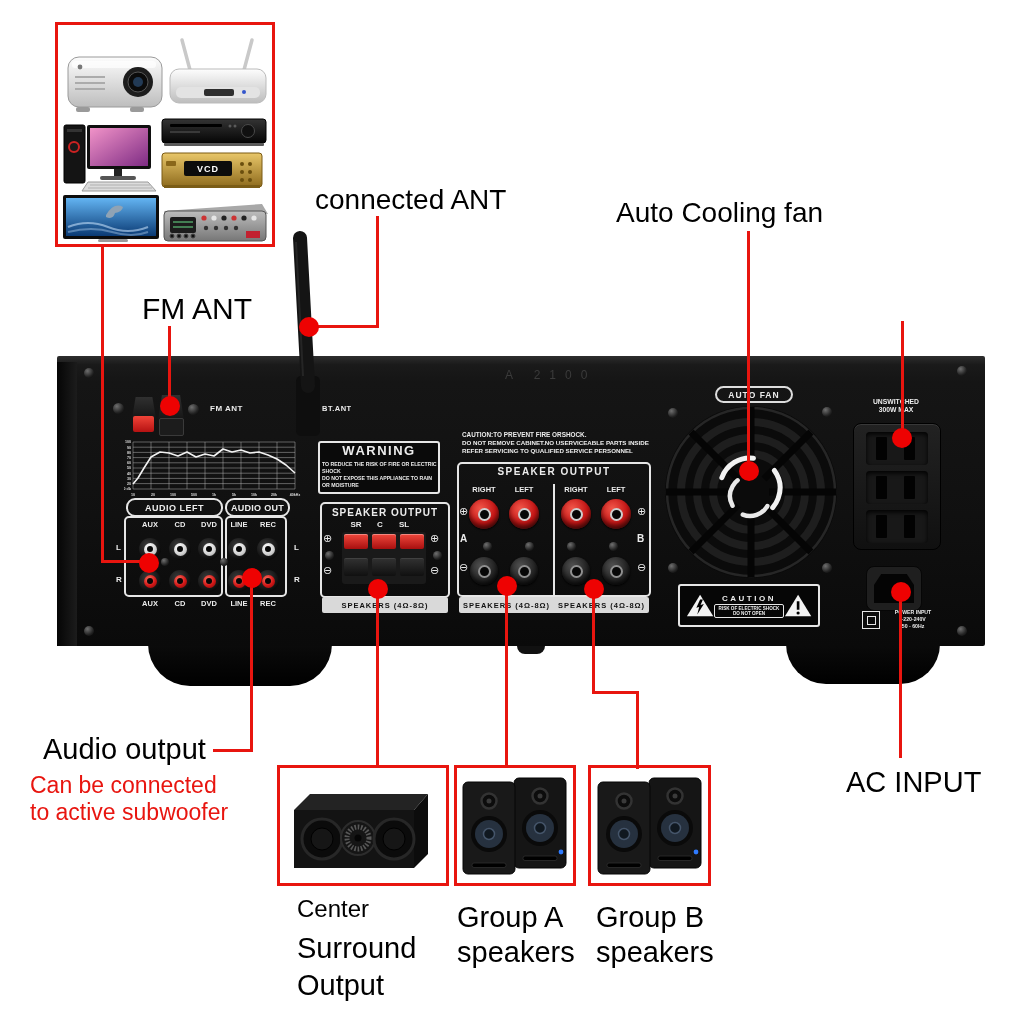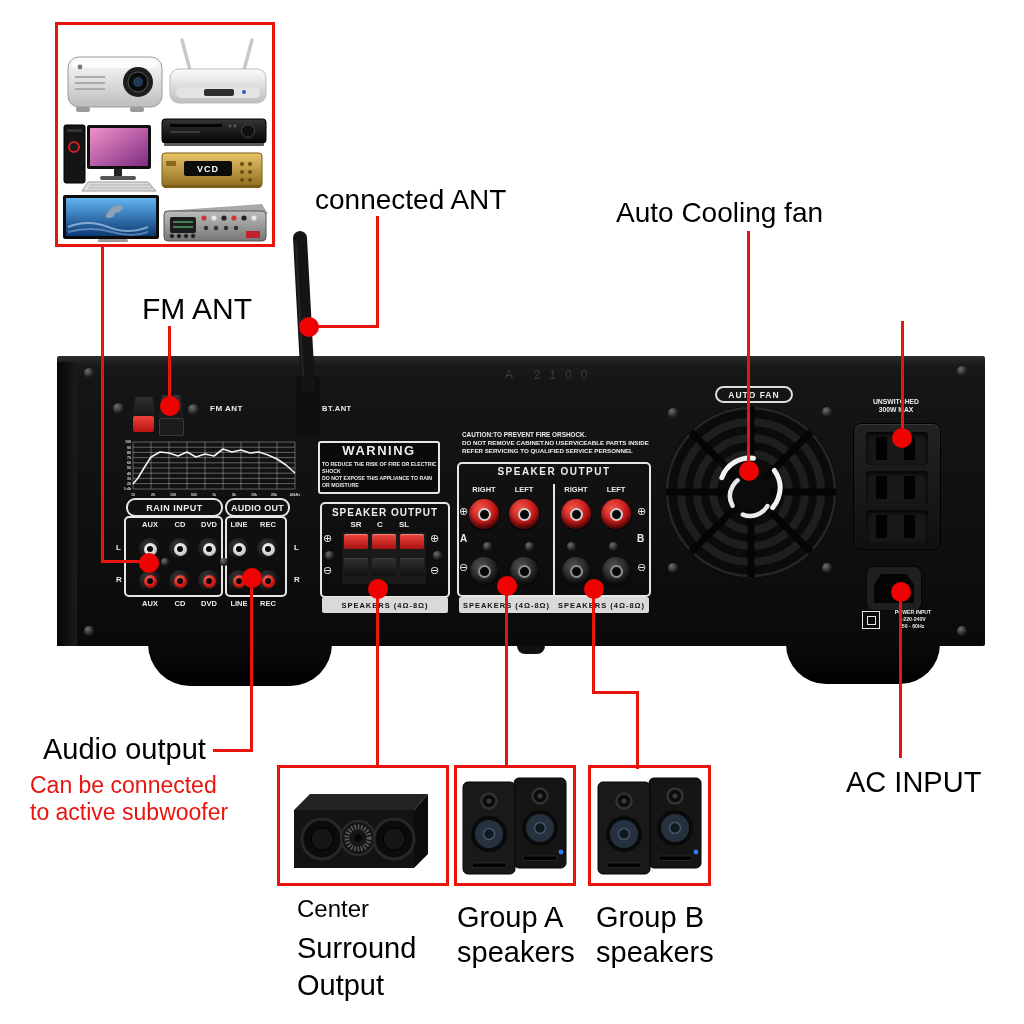--- a/index.html
+++ b/index.html
@@ -230,21 +230,21 @@
         <text x="70" y="64">500</text>
       <text x="90" y="64">1k</text>
         <text x="110" y="64">5k</text>
       <text x="130" y="64">10k</text>
         <text x="150" y="64">20k</text>
       <text x="171" y="64">40kHz</text>
     </g>
   </svg>
 
   <div class="wbox" style="left:126px;top:498px;width:97px;height:19px;border-radius:9px;display:flex;align-items:center;justify-content:center;">
-    <span class="wtext" style="position:static;font-size:9px;letter-spacing:0.5px;">RAIN INPUT</span>
+    <span class="wtext" style="position:static;font-size:9px;letter-spacing:0.5px;">AUDIO LEFT</span>
   </div>
   <div class="wbox" style="left:225px;top:498px;width:65px;height:19px;border-radius:9px;display:flex;align-items:center;justify-content:center;">
     <span class="wtext" style="position:static;font-size:9px;letter-spacing:0.3px;">AUDIO OUT</span>
   </div>
   <div class="wbox" style="left:124px;top:516px;width:99px;height:81px;"></div>
   <div class="wbox" style="left:225px;top:516px;width:62px;height:81px;"></div>
 
   <div class="wtext ctr" style="left:150px;top:520px;font-size:7.5px;">AUX</div>
   <div class="wtext ctr" style="left:180px;top:520px;font-size:7.5px;">CD</div>
   <div class="wtext ctr" style="left:209px;top:520px;font-size:7.5px;">DVD</div>
@@ -394,20 +394,38 @@
         <line x1="101" y1="75" x2="148" y2="28"></line>
     </g>
     <circle cx="87" cy="84" r="30" fill="none" stroke="#f2f2f2" stroke-width="5" stroke-linecap="round" stroke-dasharray="40 25 40 84" transform="rotate(-160 87 84)"></circle>
     <circle cx="87" cy="92" r="20" fill="none" stroke="#e8e8e8" stroke-width="4.5" stroke-linecap="round" stroke-dasharray="28 14 28 55.7" transform="rotate(30 87 92)"></circle>
   </svg>
   <div class="screw" style="left:668px;top:408px;width:10px;height:10px;"></div>
   <div class="screw" style="left:822px;top:407px;width:10px;height:10px;"></div>
   <div class="screw" style="left:668px;top:563px;width:10px;height:10px;"></div>
   <div class="screw" style="left:822px;top:563px;width:10px;height:10px;"></div>
 
+  <div class="wbox" style="left:678px;top:584px;width:142px;height:43px;border-radius:3px;background:#060606;display:flex;align-items:center;justify-content:space-between;padding:0 6px;z-index:8;">
+    <svg width="30" height="27" viewBox="0 0 30 27">
+      <polygon points="15,2 29,25 1,25" fill="#f2f2f2"></polygon>
+      <polygon points="15,7 11,16 14,15 12,23 19,12 15.5,13 18,7" fill="#000"></polygon>
+    </svg>
+    <div style="width:74px;text-align:center;">
+      <div class="wtext" style="position:static;font-size:8px;letter-spacing:2.5px;">CAUTION</div>
+      <div style="border:1px solid #e6e6e6;border-radius:2px;margin-top:1px;padding:1px 0;">
+        <div class="wtext" style="position:static;font-size:4.6px;">RISK OF ELECTRIC SHOCK</div>
+        <div class="wtext" style="position:static;font-size:4.6px;">DO NOT OPEN</div>
+      </div>
+    </div>
+    <svg width="30" height="27" viewBox="0 0 30 27">
+      <polygon points="15,2 29,25 1,25" fill="#f2f2f2"></polygon>
+      <rect x="13.6" y="9" width="2.8" height="9" fill="#000"></rect>
+      <circle cx="15" cy="21.5" r="1.7" fill="#000"></circle>
+    </svg>
+  </div>
 
   <div class="wtext ctr" style="left:896px;top:398px;font-size:6.8px;">UNSWITCHED</div>
   <div class="wtext ctr" style="left:896px;top:406px;font-size:6.8px;">300W MAX</div>
   <div class="abs" style="left:853px;top:423px;width:86px;height:125px;z-index:6;border-radius:8px;border:1px solid #000;background:linear-gradient(#222,#101010);box-shadow:inset 0 1px 0 #383838;">
     <div class="abs" style="left:12px;top:8px;width:62px;height:33px;background:#181818;border-radius:4px;box-shadow:inset 0 2px 5px #000;">
       <div class="abs" style="left:10px;top:5px;width:11px;height:23px;background:#020202;border-radius:1px;"></div>
       <div class="abs" style="left:38px;top:5px;width:11px;height:23px;background:#020202;border-radius:1px;"></div>
     </div>
     <div class="abs" style="left:12px;top:47px;width:62px;height:33px;background:#181818;border-radius:4px;box-shadow:inset 0 2px 5px #000;">
       <div class="abs" style="left:10px;top:5px;width:11px;height:23px;background:#020202;border-radius:1px;"></div>

